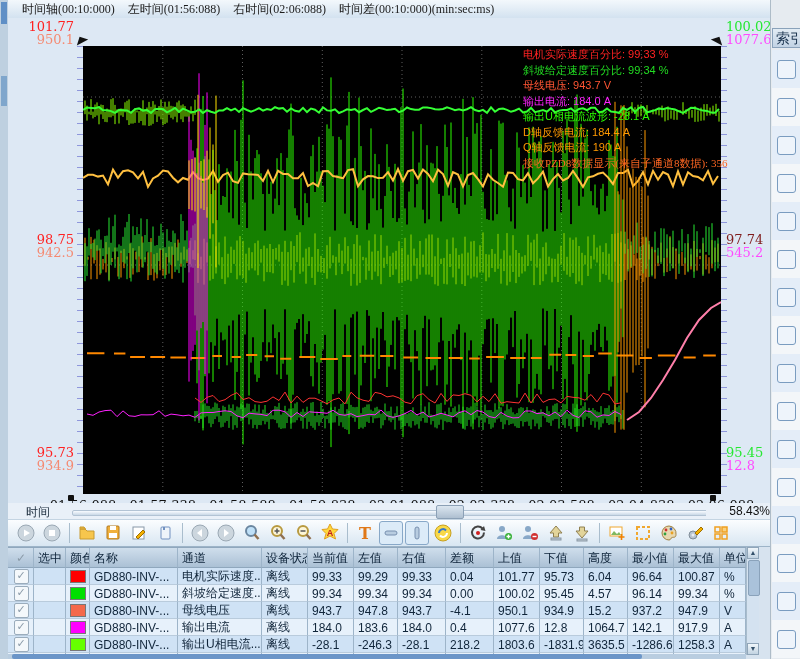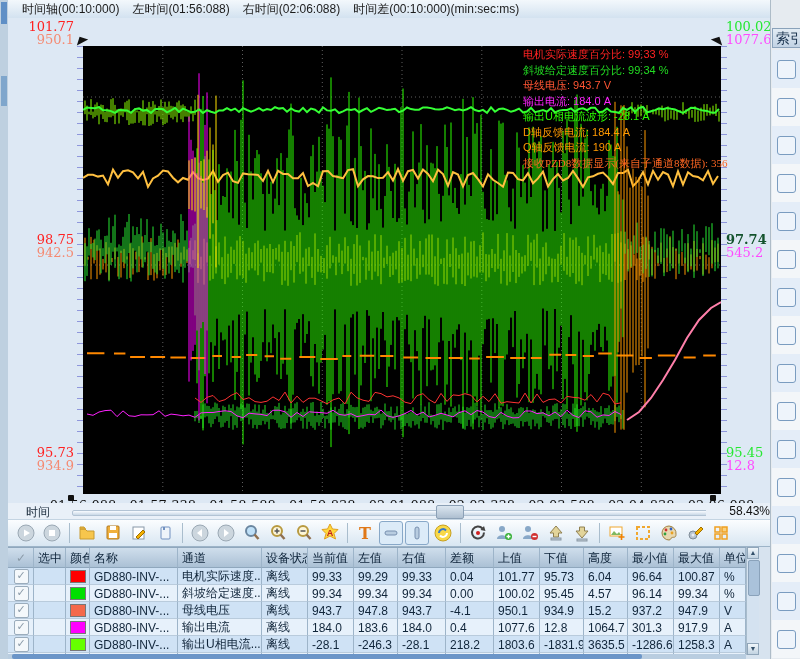--- a/index.html
+++ b/index.html
@@ -8,21 +8,21 @@
        -webkit-font-smoothing:antialiased;}
   .abs{position:absolute;}
 
   
   #left-strip{left:0;top:0;width:8px;height:659px;background:#bed0e0;border-right:1px solid #96acc0;}
   .strip-tab{position:absolute;left:1px;width:6px;background:#5f8fc6;}
 
   
   #top-bar{left:8px;top:0;width:762px;height:18px;background:linear-gradient(#f3f8fc,#d3e2f0);
            display:flex;align-items:center;padding-left:14px;gap:13px;font-size:12px;color:#1c1c1c;box-sizing:border-box;}
-  #top-bar span{white-space:nowrap;}
+  #top-bar span{white-space:nowrap;font-family:Liberation Serif, serif;}
 
   
   #chart-area{left:8px;top:18px;width:762px;height:486px;background:#dde8f4;}
   #plot{left:75px;top:28px;width:638px;height:448px;background:#000;overflow:visible;}
   #wave{position:absolute;left:0;top:0;}
   .tickstrip{width:6px;height:448px;top:28px;
      background:repeating-linear-gradient(to bottom,#8e96dc 0 1px,transparent 1px 11px);}
   #ticks-left{left:69px;} #ticks-right{left:713px;}
 
   .axlbl{font-family:"DejaVu Serif","Liberation Serif",serif;font-size:13px;line-height:13px;white-space:nowrap;}
@@ -145,21 +145,21 @@
         </div>
         <div class="abs axlbl axl-right" style="top: 2px;">
           <div style="color: rgb(39, 232, 51);">100.02</div>
           <div style="color: rgb(255, 74, 255);">1077.6</div>
         </div>
         <div class="abs axlbl axl-left" style="top: 215px;">
           <div style="color: rgb(255, 34, 34);">98.75</div>
           <div style="color: rgb(245, 138, 114);">942.5</div>
         </div>
         <div class="abs axlbl axl-right" style="top: 215px;">
-          <div style="color: #14532d; font-weight: bold;">97.74</div>
+          <div style="color: #7f1d1d;">97.74</div>
           <div style="color: rgb(255, 74, 255);">545.2</div>
         </div>
         <div class="abs axlbl axl-left" style="top: 428px;">
           <div style="color: rgb(255, 34, 34);">95.73</div>
           <div style="color: rgb(245, 138, 114);">934.9</div>
         </div>
         <div class="abs axlbl axl-right" style="top: 428px;">
           <div style="color: rgb(39, 232, 51);">95.45</div>
           <div style="color: rgb(255, 74, 255);">12.8</div>
         </div>
@@ -462,21 +462,21 @@
         <div class="tcell" style="width: 88px; flex: 0 0 88px;">GD880-INV-...</div>
         <div class="tcell" style="width: 84px; flex: 0 0 84px;">输出电流</div>
         <div class="tcell" style="width: 46px; flex: 0 0 46px;">离线</div>
         <div class="tcell" style="width: 46px; flex: 0 0 46px;">184.0</div>
         <div class="tcell" style="width: 44px; flex: 0 0 44px;">183.6</div>
         <div class="tcell" style="width: 48px; flex: 0 0 48px;">184.0</div>
         <div class="tcell" style="width: 48px; flex: 0 0 48px;">0.4</div>
         <div class="tcell" style="width: 46px; flex: 0 0 46px;">1077.6</div>
         <div class="tcell" style="width: 44px; flex: 0 0 44px;">12.8</div>
         <div class="tcell" style="width: 44px; flex: 0 0 44px;">1064.7</div>
-        <div class="tcell" style="width: 46px; flex: 0 0 46px;">301.3</div>
+        <div class="tcell" style="width: 46px; flex: 0 0 46px;">142.1</div>
         <div class="tcell" style="width: 46px; flex: 0 0 46px;">917.9</div>
         <div class="tcell" style="width: 26px; flex: 0 0 26px;">A</div>
       </div>
       <div class="trow rowA">
         <div class="tcell" style="width: 26px; flex: 0 0 26px; justify-content: center;">
           <div class="chk">✓</div>
         </div>
         <div class="tcell" style="width: 32px; flex: 0 0 32px;"></div>
         <div class="tcell" style="width: 24px; flex: 0 0 24px;">
           <div class="swatch" style="background: rgb(102, 255, 0);"></div>

